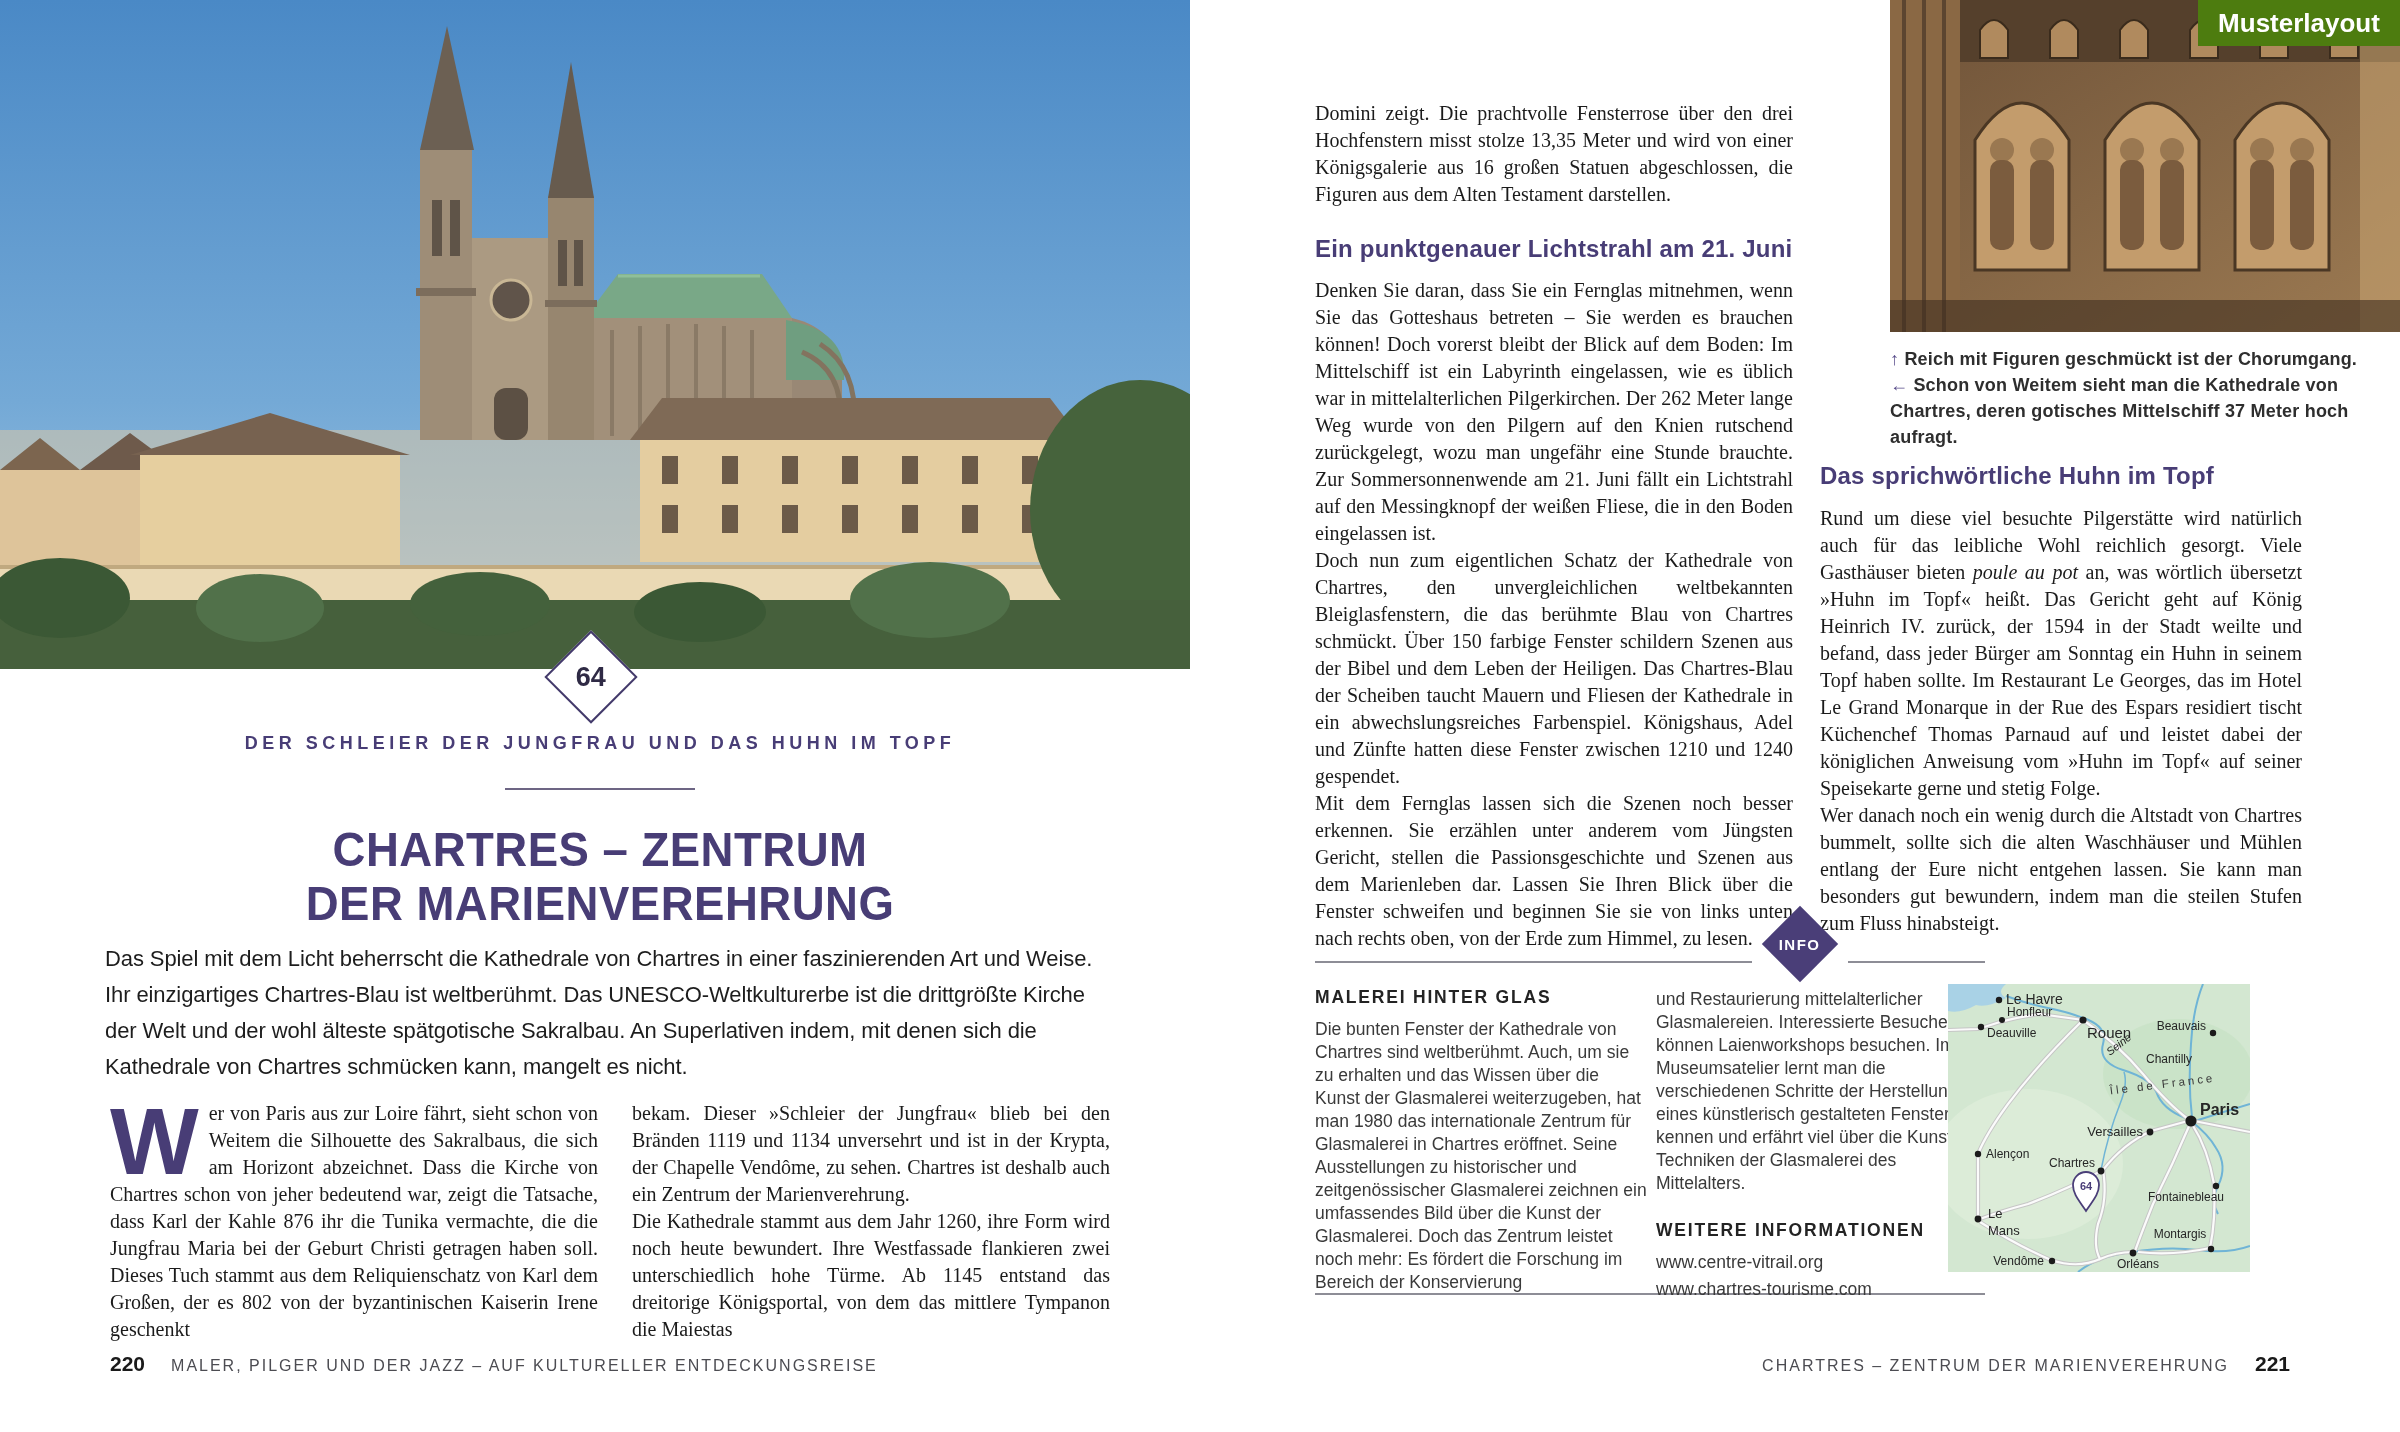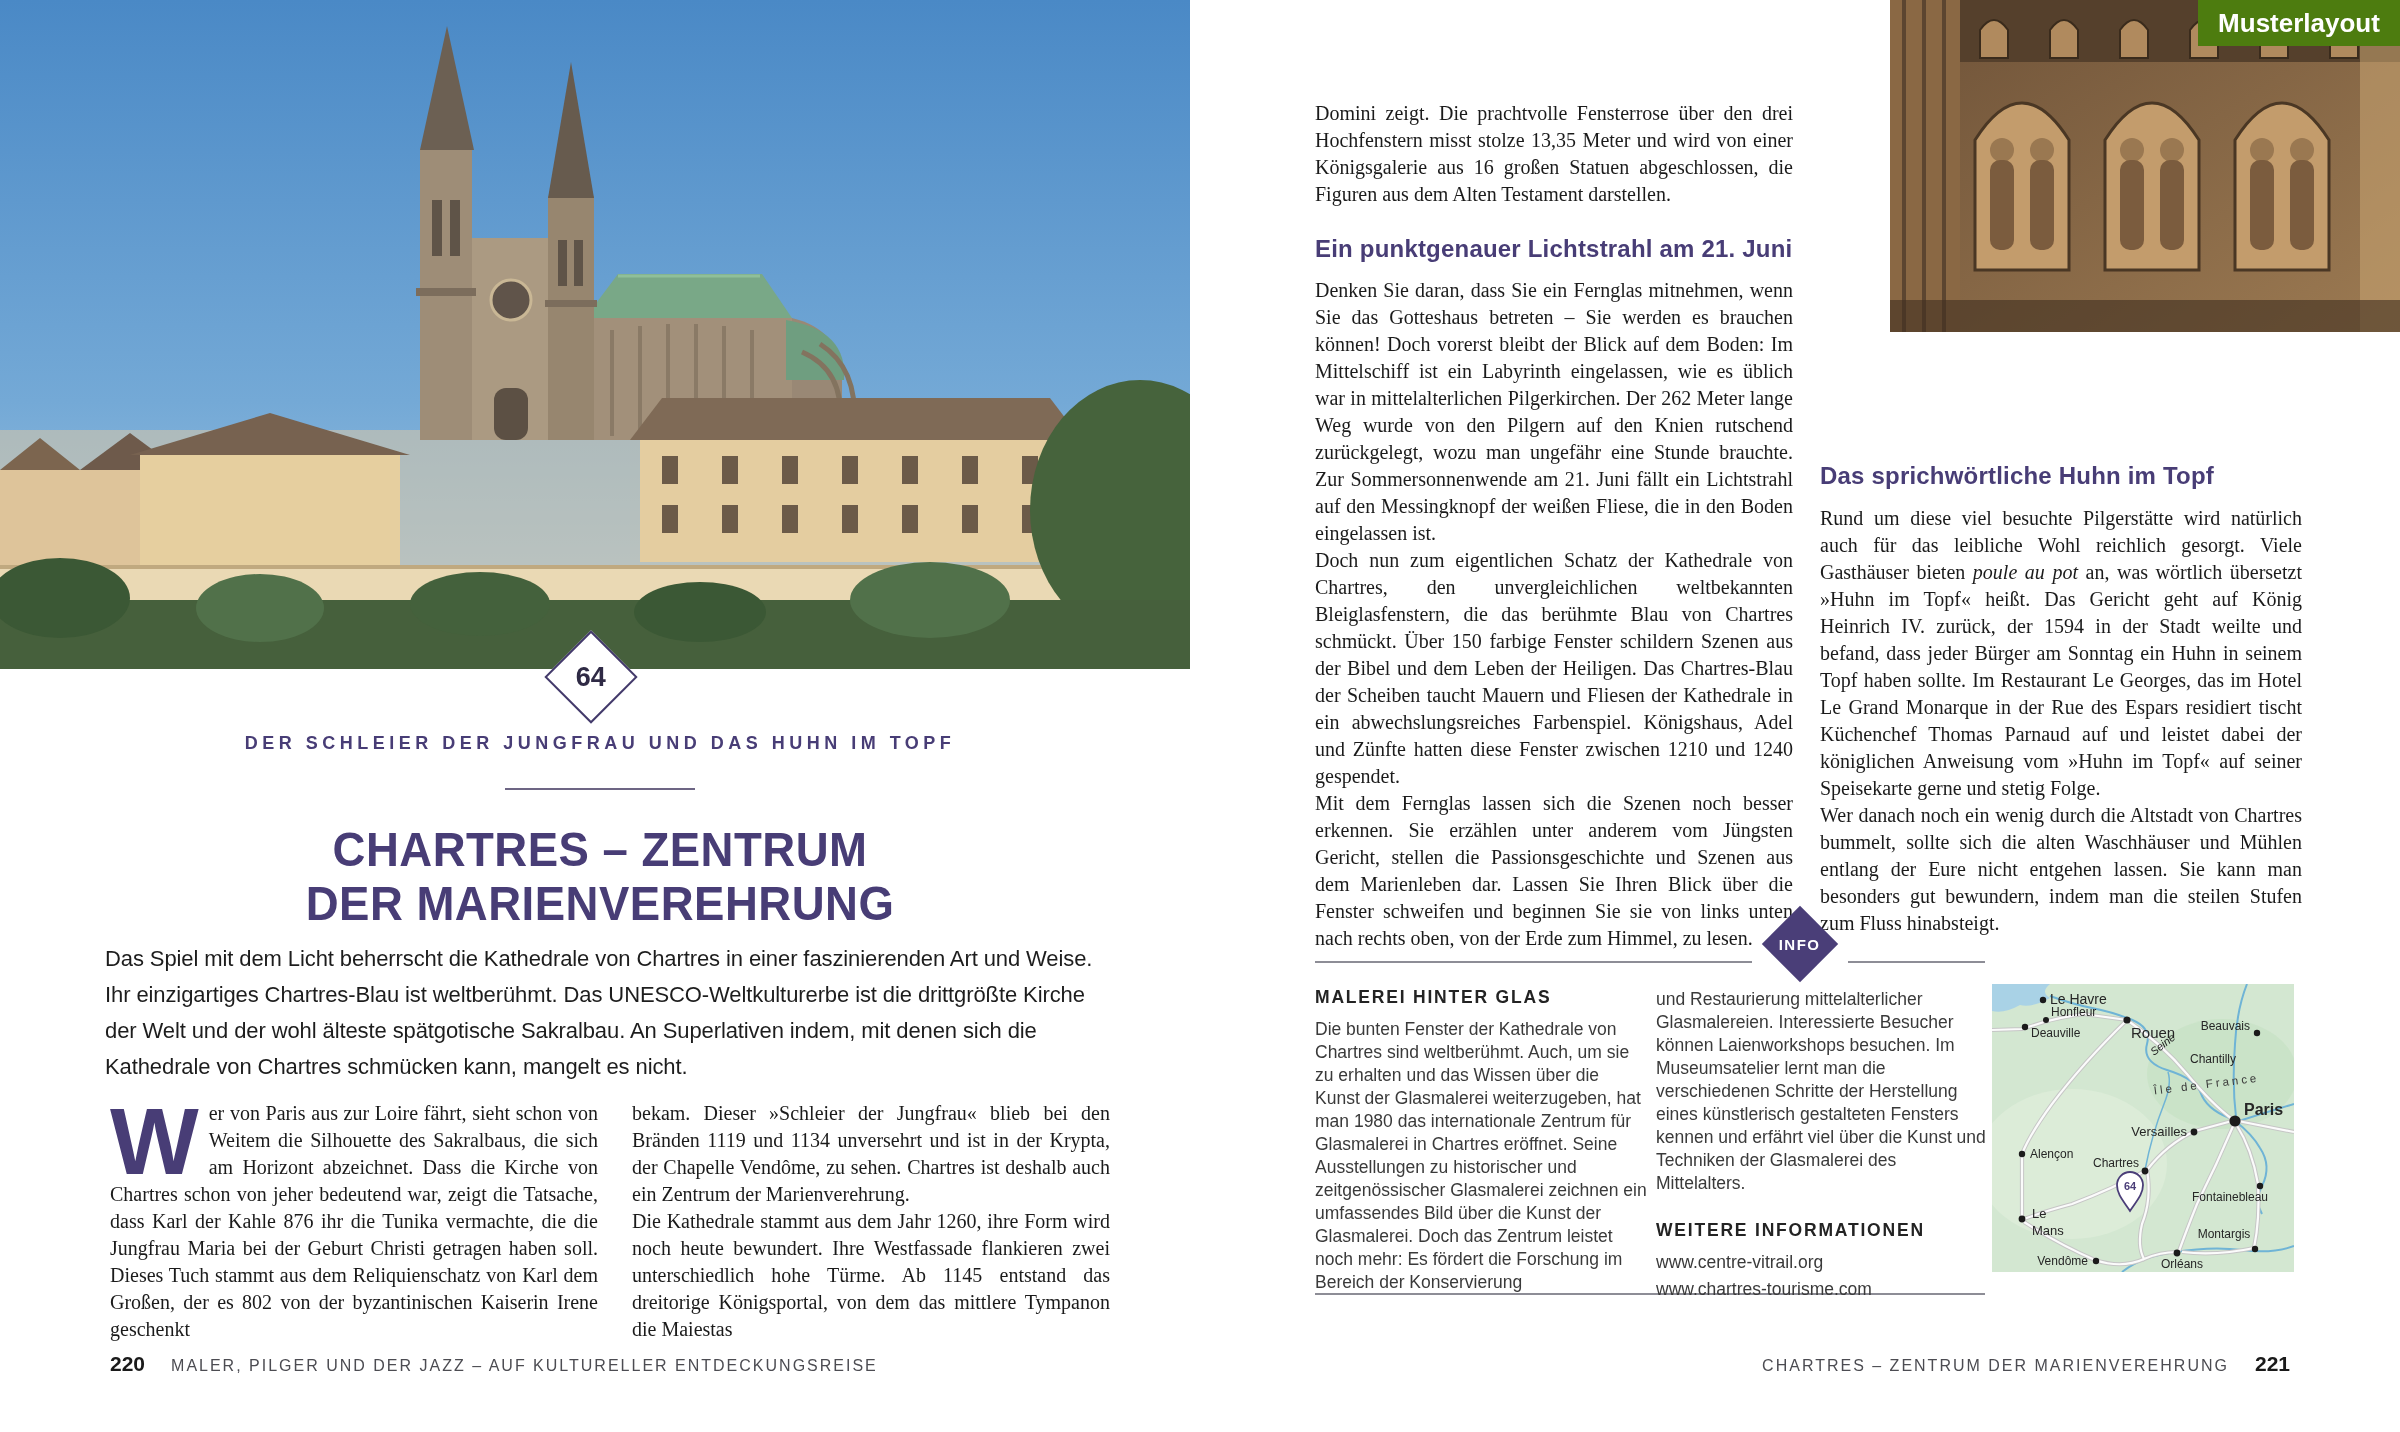--- a/index.html
+++ b/index.html
@@ -70,21 +70,21 @@
     transform:rotate(45deg); display:flex; align-items:center; justify-content:center;
   }
   .badge-info span { transform:rotate(-45deg); color:#fff; font-weight:bold; font-size:15px; letter-spacing:1.5px; }
   .info-col { font-size:17.5px; line-height:23px; color:#3a3a3a; text-align:left; }
   .info-a { left:1315px; top:986px; width:332px; }
   .info-b { left:1656px; top:988px; width:330px; }
   .info-col h4 { font-size:17.5px; font-weight:bold; letter-spacing:1.8px; color:#232323; margin-bottom:9px; }
   .info-b h4 { margin-top:24px; margin-bottom:7px; }
   .info-link { display:block; color:#3a3a3a; text-decoration:none; line-height:27px; }
 
-  .map-wrap { left:1992px; top:984px; width:272px; height:288px; }
+  .map-wrap { left:1948px; top:984px; width:272px; height:288px; }
 
   svg text { font-family:"Liberation Sans", sans-serif; }
 </style>
 </head>
 <body>
 
 <div id="spread">
 
   <div class="abs photo-left">
     <svg width="1190" height="669" viewBox="0 0 1190 669">
@@ -236,20 +236,26 @@
         <circle cx="412" cy="150" r="12" fill="#9a7851"></circle>
           <rect x="400" y="160" width="24" height="90" rx="10"></rect>
       </g>
       <rect x="470" y="0" width="40" height="332" fill="#caa573" opacity=".55"></rect>
       <rect x="0" y="300" width="510" height="32" fill="#402f1f" opacity=".6"></rect>
     </svg>
   </div>
 
   <div class="abs overlay-badge">Musterlayout</div>
 
+  <div class="abs rp-caption">
+    <span class="cap-arrow">↑</span>
+    <span>Reich mit Figuren geschmückt ist der Chorumgang.</span><br>
+    <span class="cap-arrow">←</span>
+    <span>Schon von Weitem sieht man die Kathedrale von Chartres, deren gotisches Mittelschiff 37 Meter hoch aufragt.</span>
+  </div>
 
   <div class="abs serif rp-col2">
     <h3 class="sub">Das sprichwörtliche Huhn im Topf</h3>
     <p><span>Rund um diese viel besuchte Pilgerstätte wird natürlich auch für das leibliche Wohl reichlich gesorgt. Viele Gasthäuser bieten </span><i>poule au pot</i><span> an, was wörtlich übersetzt »Huhn im Topf« heißt. Das Gericht geht auf König Heinrich IV. zurück, der 1594 in der Stadt weilte und befand, dass jeder Bürger am Sonntag ein Huhn in seinem Topf haben sollte. Im Restaurant Le Georges, das im Hotel Le Grand Monarque in der Rue des Espars residiert tischt Küchenchef Thomas Parnaud auf und leistet dabei der königlichen Anweisung vom »Huhn im Topf« auf seiner Speisekarte gerne und stetig Folge.</span></p>
     <p>Wer danach noch ein wenig durch die Altstadt von Chartres bummelt, sollte sich die alten Waschhäuser und Mühlen entlang der Eure nicht entgehen lassen. Sie kann man besonders gut bewundern, indem man die steilen Stufen zum Fluss hinabsteigt.</p>
   </div>
 
   <div class="abs irule" style="left:1315px; top:961px; width:437px;"></div>
   <div class="abs irule" style="left:1848px; top:961px; width:137px;"></div>
   <div class="abs irule" style="left:1315px; top:1293px; width:670px;"></div>

